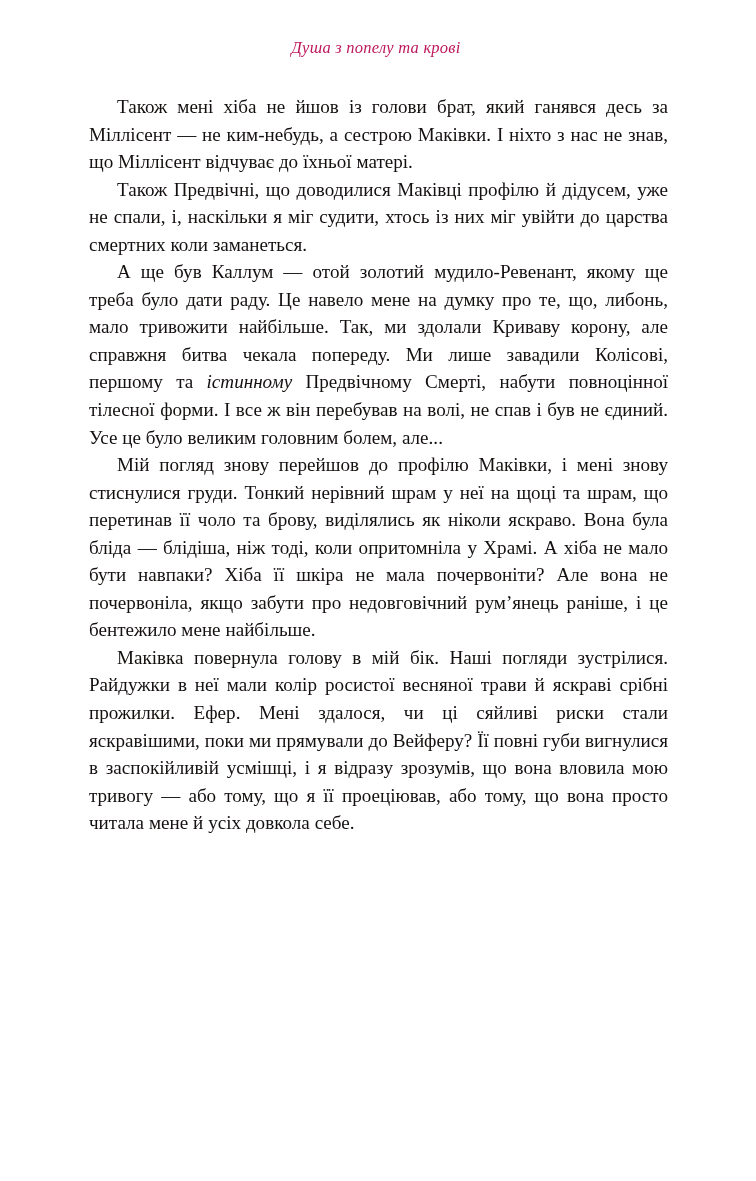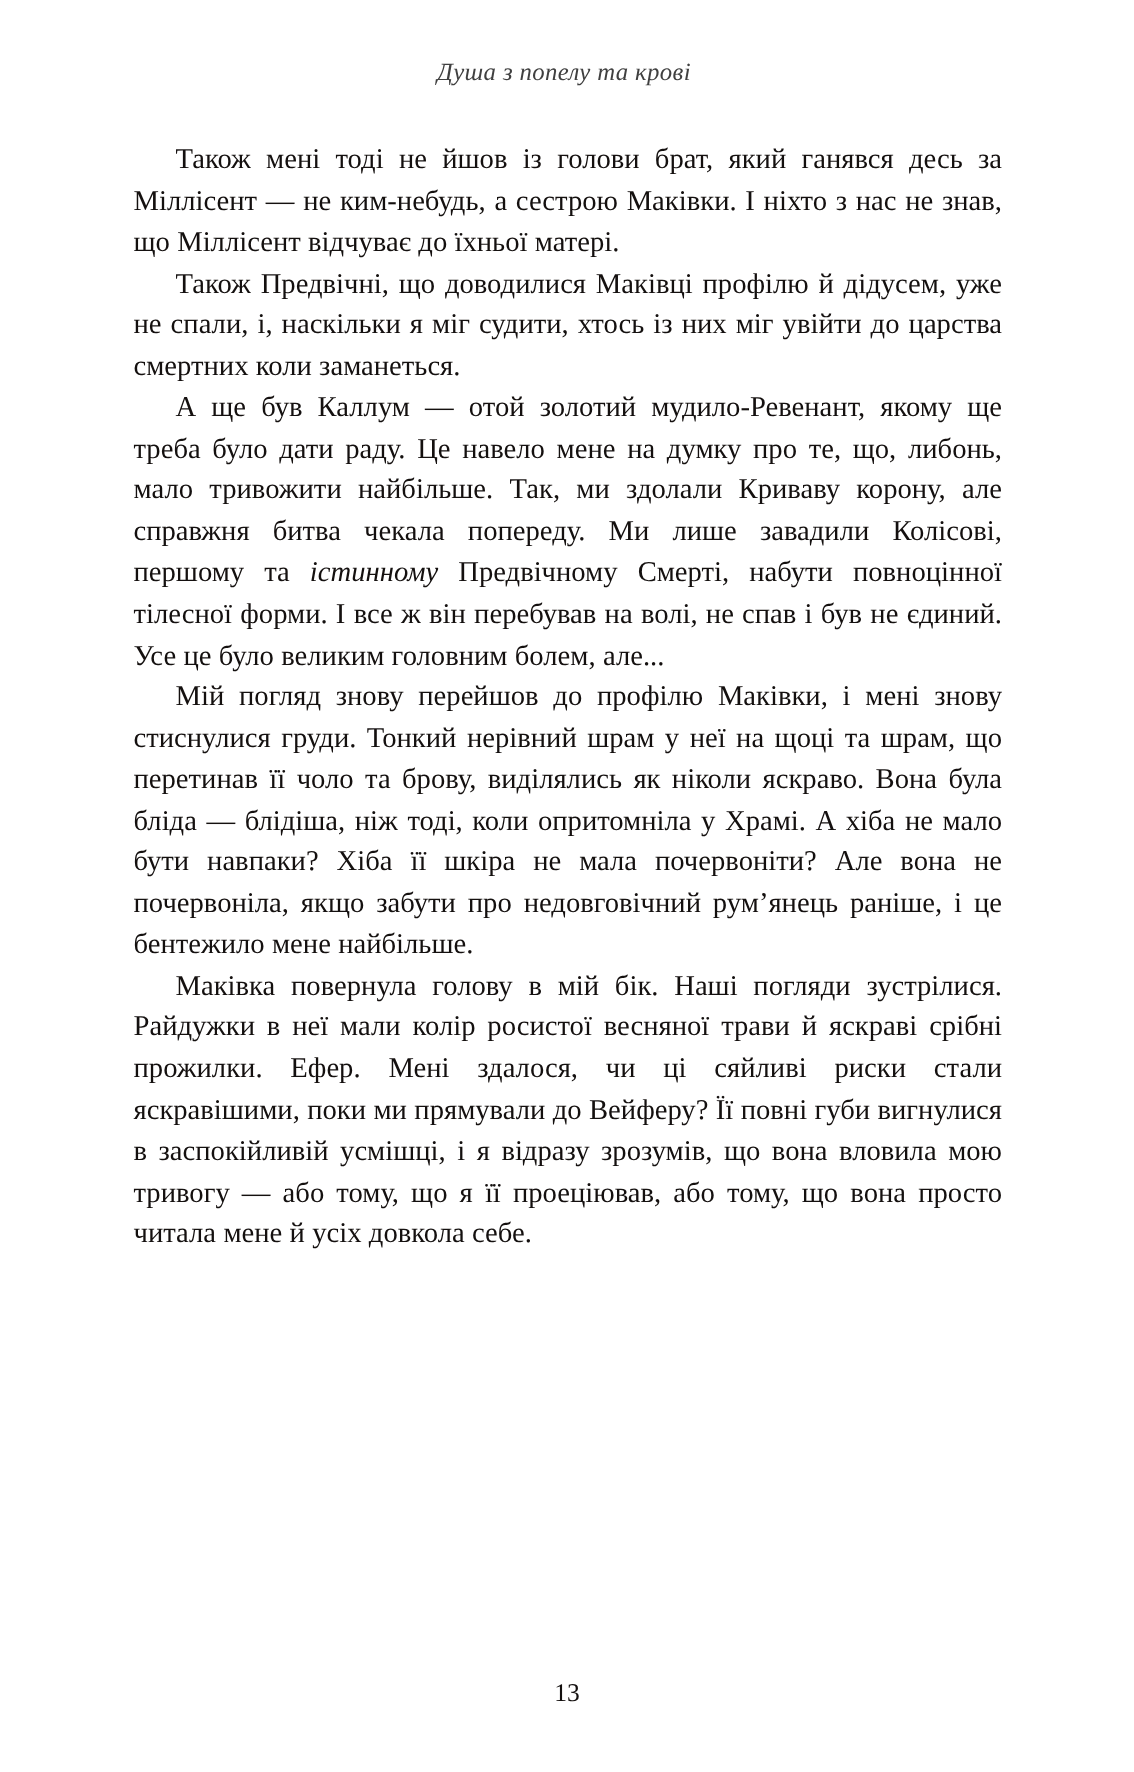--- a/index.html
+++ b/index.html
@@ -29,21 +29,21 @@
   
   .running-head {
     position: absolute;
     top: 40px;
     left: 0;
     width: 752px;
     text-align: center;
     font-style: italic;
     font-size: 16.5px;
     letter-spacing: 0.25px;
-    color: #404040;
+    color: #be185d;
     line-height: 1;
   }
 
   
   .textblock {
     position: absolute;
     left: 89px;
     top: 93px;
     width: 579px;
   }
@@ -76,22 +76,21 @@
   }
 </style>
 </head>
 <body style="background: rgb(255, 255, 255); color: rgb(20, 16, 15);">
 
 <div class="page">
 
   <div class="running-head">Душа з попелу та крові</div>
 
   <div class="textblock">
-    <p class="para">Також мені тоді не йшов із голови брат, який ганявся десь за Міллісент — не ким-небудь, а сестрою Маківки. І ніхто з нас не знав, що Міллісент відчуває до їхньої матері.</p>
+    <p class="para">Також мені хіба не йшов із голови брат, який ганявся десь за Міллісент — не ким-небудь, а сестрою Маківки. І ніхто з нас не знав, що Міллісент відчуває до їхньої матері.</p>
     <p class="para">Також Предвічні, що доводилися Маківці профілю й дідусем, уже не спали, і, наскільки я міг судити, хтось із них міг увійти до царства смертних коли заманеться.</p>
     <p class="para">А ще був Каллум — отой золотий мудило-Ревенант, якому ще треба було дати раду. Це навело мене на думку про те, що, либонь, мало тривожити найбільше. Так, ми здолали Криваву корону, але справжня битва чекала попереду. Ми лише завадили Колісові, першому та <em>істинному</em> Предвічному Смерті, набути повноцінної тілесної форми. І все ж він перебував на волі, не спав і був не єдиний. Усе це було великим головним болем, але...</p>
     <p class="para">Мій погляд знову перейшов до профілю Маківки, і мені знову стиснулися груди. Тонкий нерівний шрам у неї на щоці та шрам, що перетинав її чоло та брову, виділялись як ніколи яскраво. Вона була бліда — блідіша, ніж тоді, коли опритомніла у Храмі. А хіба не мало бути навпаки? Хіба її шкіра не мала почервоніти? Але вона не почервоніла, якщо забути про недовговічний рум’янець раніше, і це бентежило мене найбільше.</p>
     <p class="para">Маківка повернула голову в мій бік. Наші погляди зустрілися. Райдужки в неї мали колір росистої весняної трави й яскраві срібні прожилки. Ефер. Мені здалося, чи ці сяйливі риски стали яскравішими, поки ми прямували до Вейферу? Її повні губи вигнулися в заспокійливій усмішці, і я відразу зрозумів, що вона вловила мою тривогу — або тому, що я її проеціював, або тому, що вона просто читала мене й усіх довкола себе.</p>
   </div>
 
-  <div class="folio">13</div>
 
 </div>
 
 </body></html>

